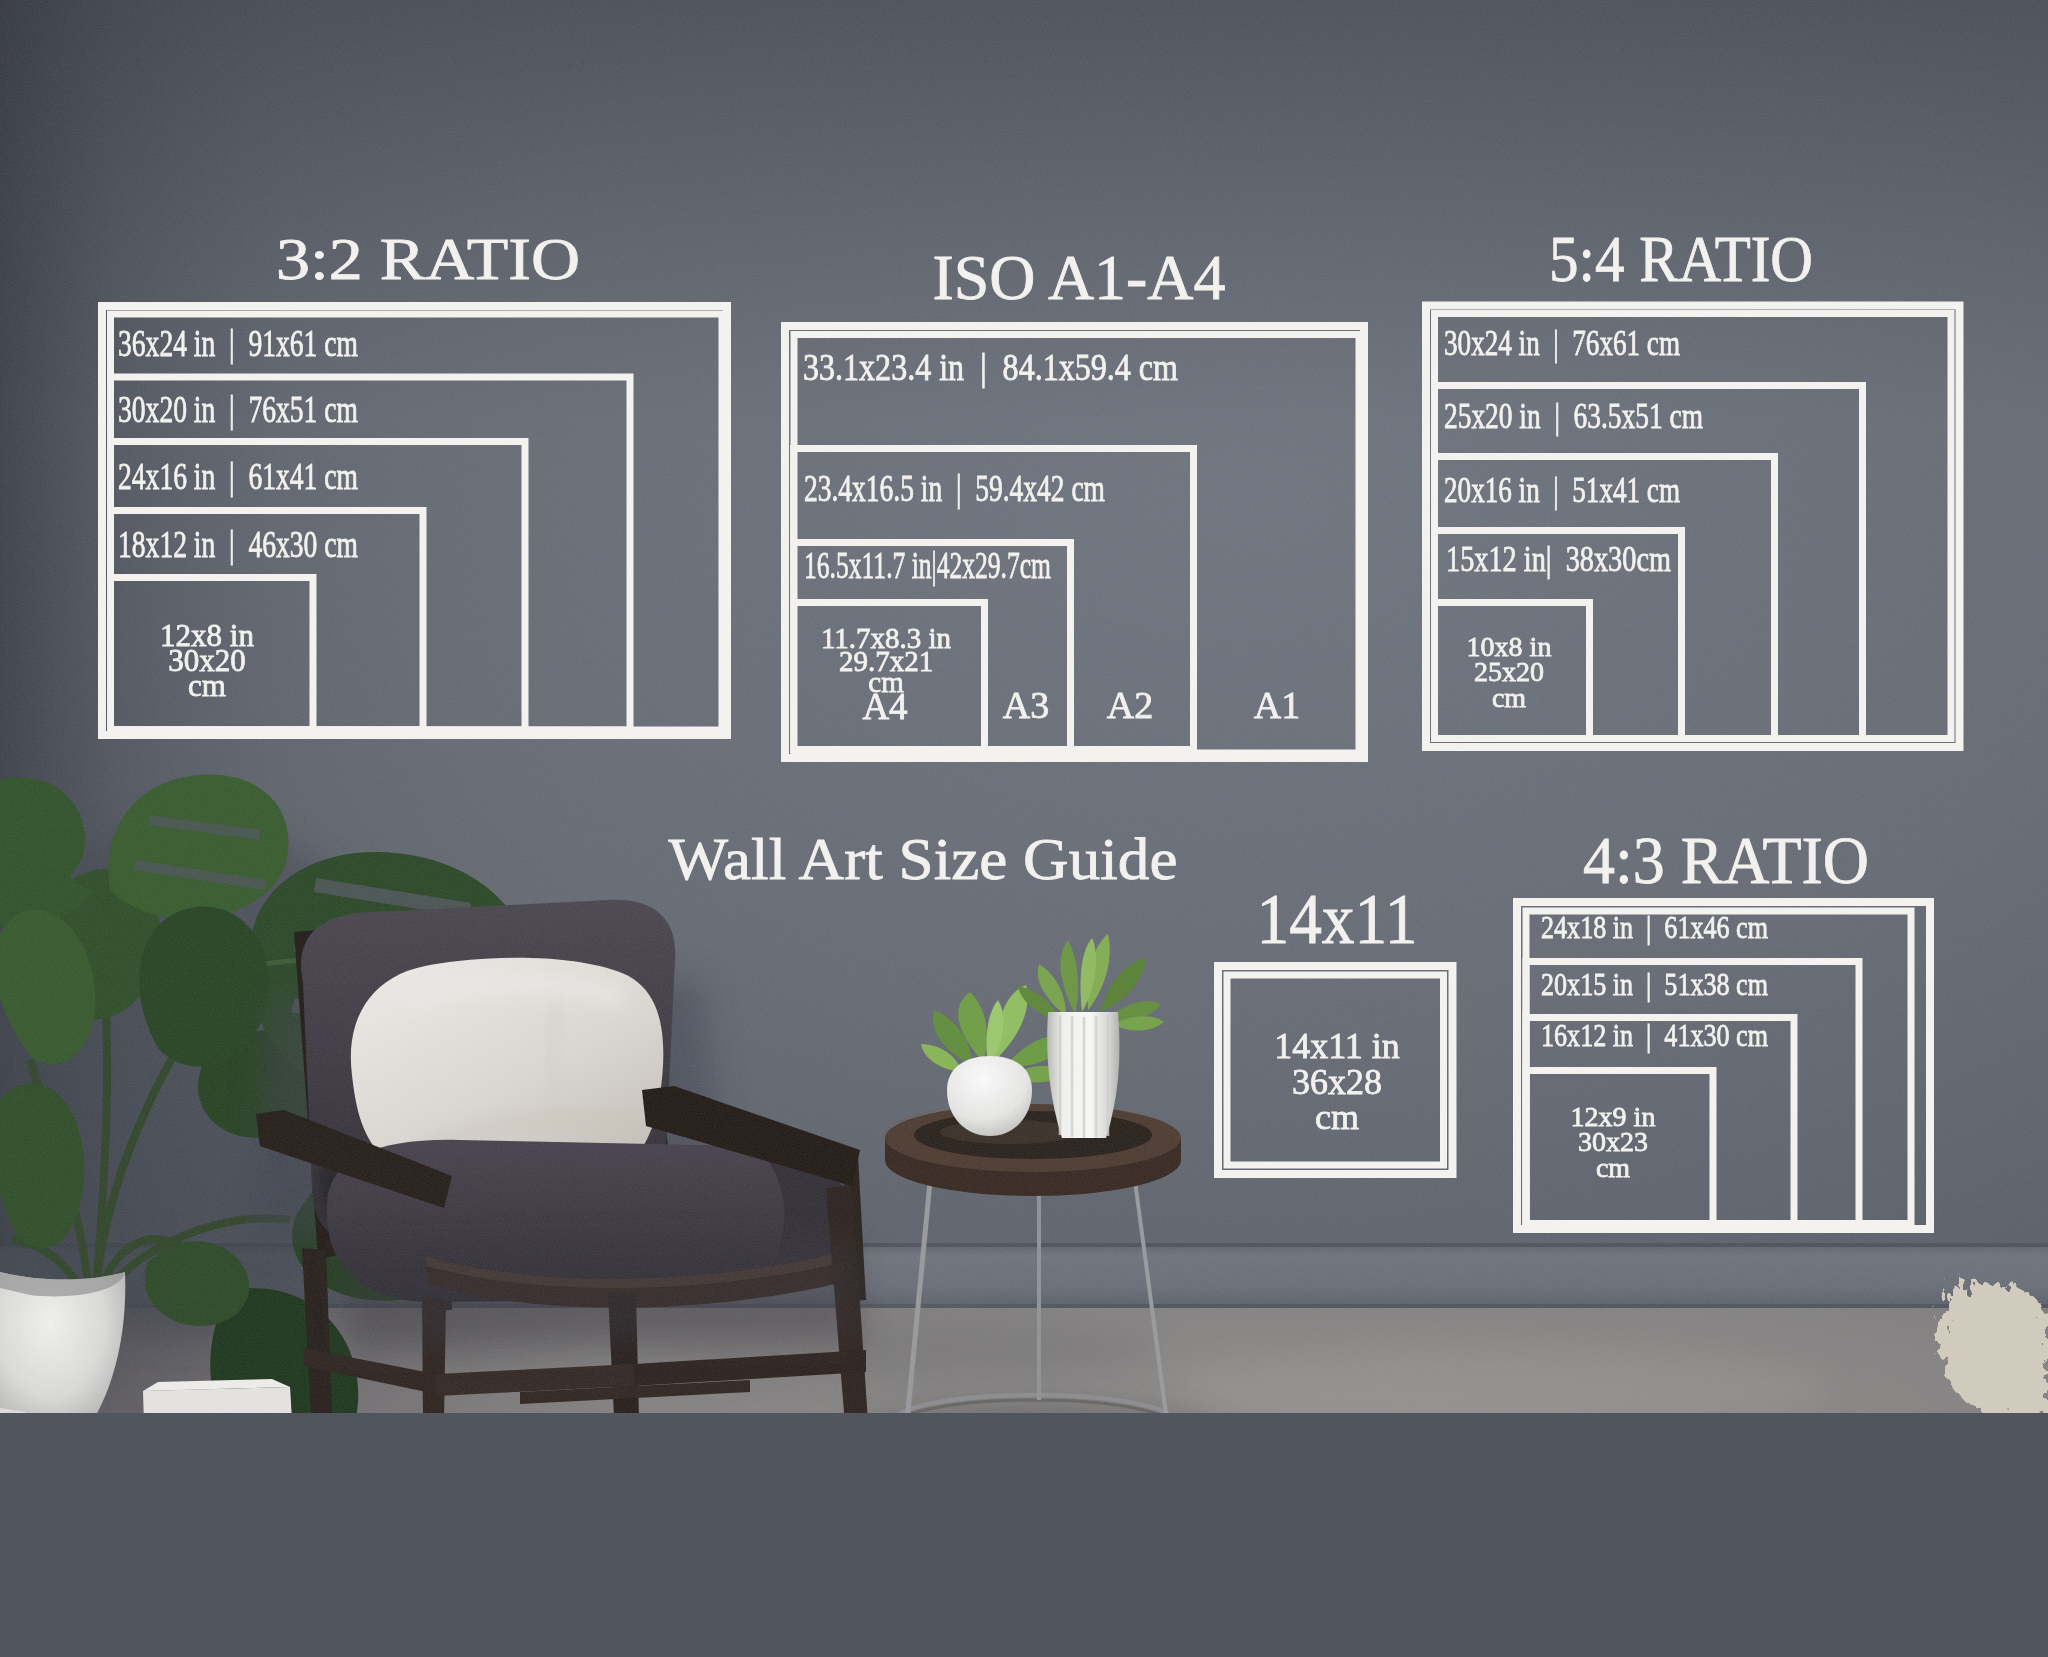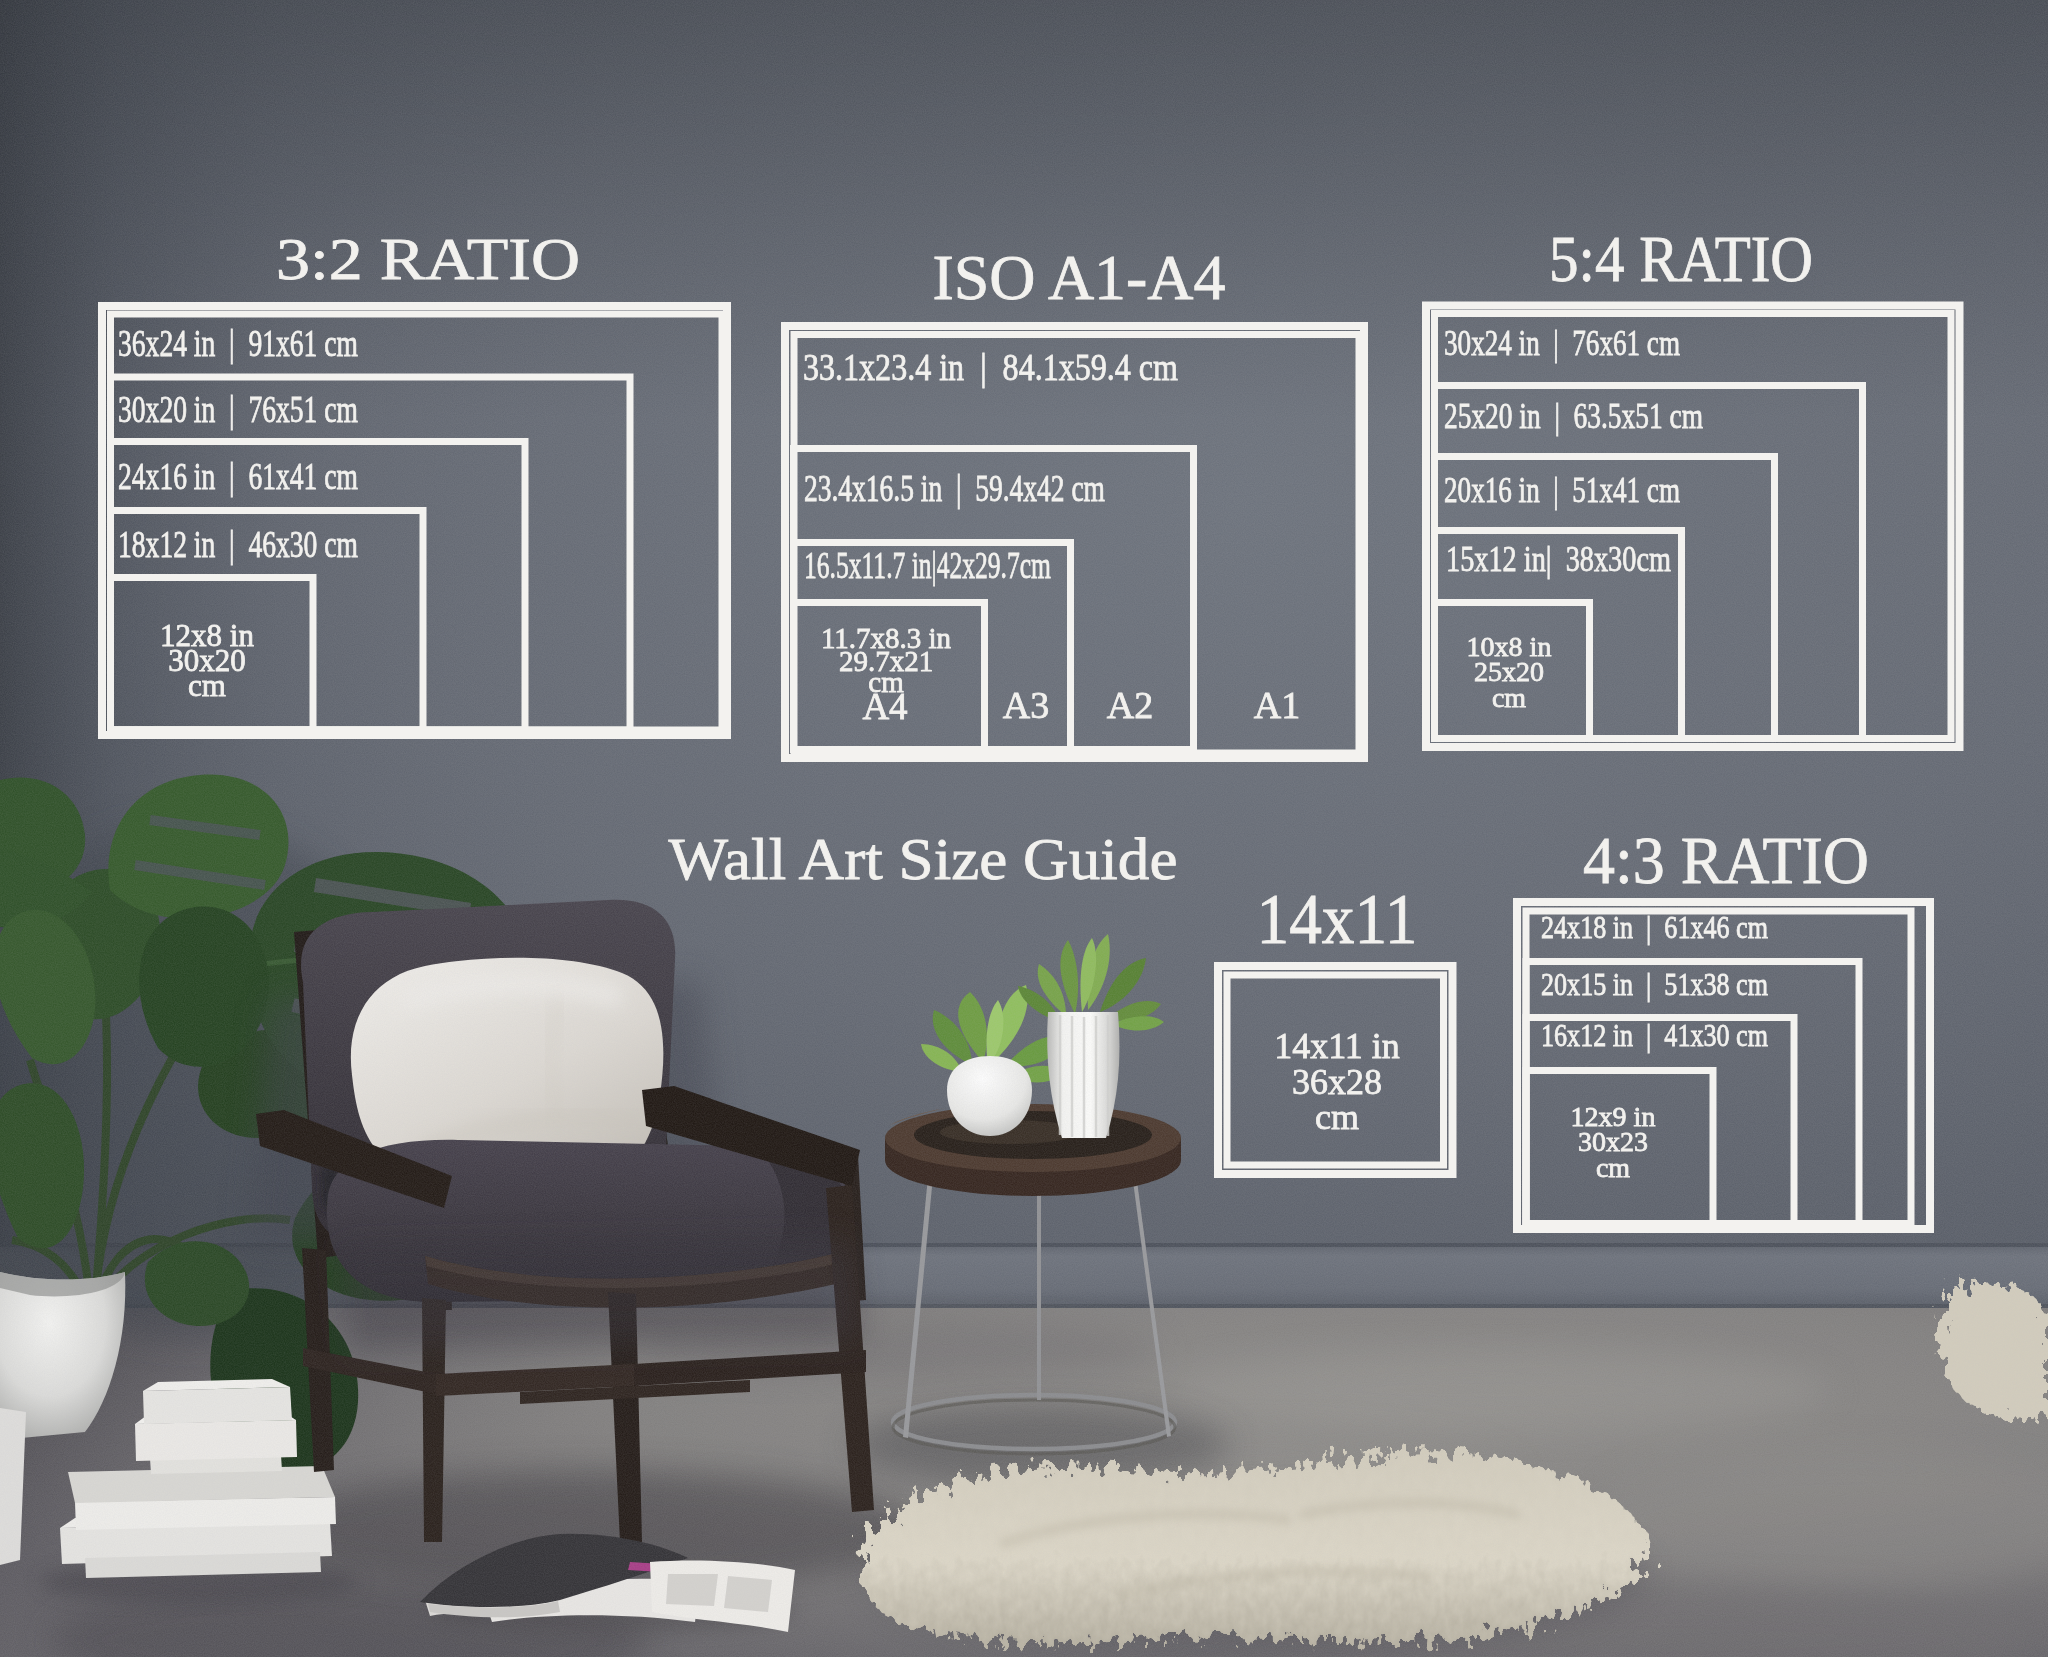--- a/index.html
+++ b/index.html
@@ -1,16 +1,16 @@
 <!DOCTYPE html>
 <html><head>
 <meta charset="utf-8">
 <style>
   html,body{margin:0;padding:0;background:#50555e;}
-  #stage{position:relative;width:2048px;height:1657px;overflow:hidden;font-family:"Liberation Serif",serif;}
+  #stage{position:relative;width:2048px;height:1413px;overflow:hidden;font-family:"Liberation Serif",serif;}
   svg{display:block;}
   text{fill:#f2f1ee;font-family:"Liberation Serif",serif;stroke:#f2f1ee;stroke-width:0.8;}
   .fr{fill:none;stroke:#f3f2ef;}
 </style>
 </head>
 <body>
 <div id="stage">
 <svg width="2048" height="1657" viewBox="0 0 2048 1657">
 <defs>
   <linearGradient id="walltop" x1="0" y1="0" x2="0" y2="1">

